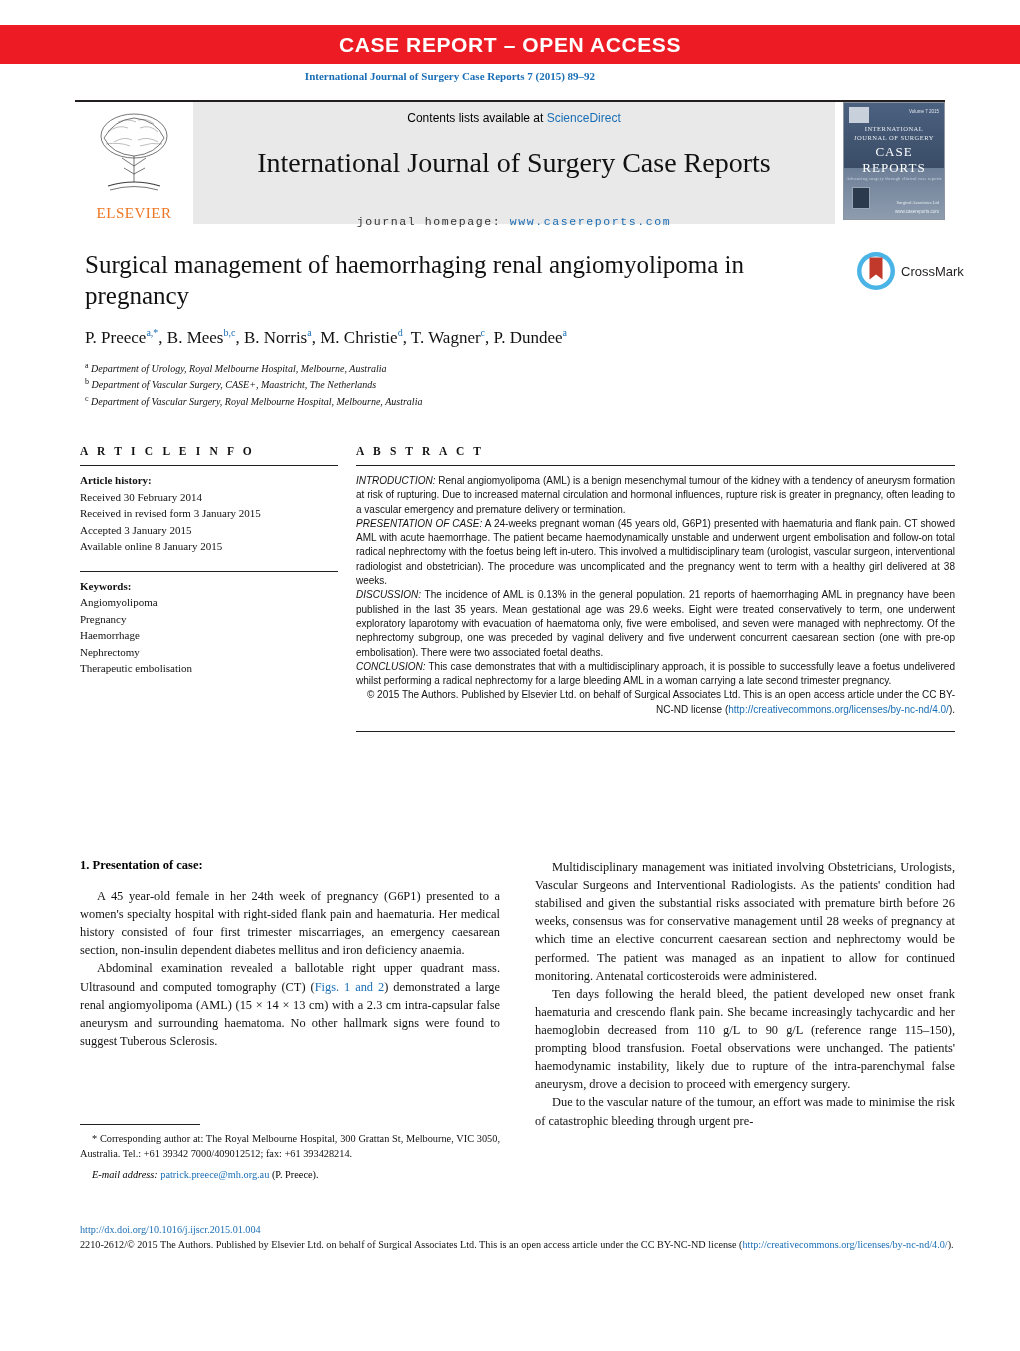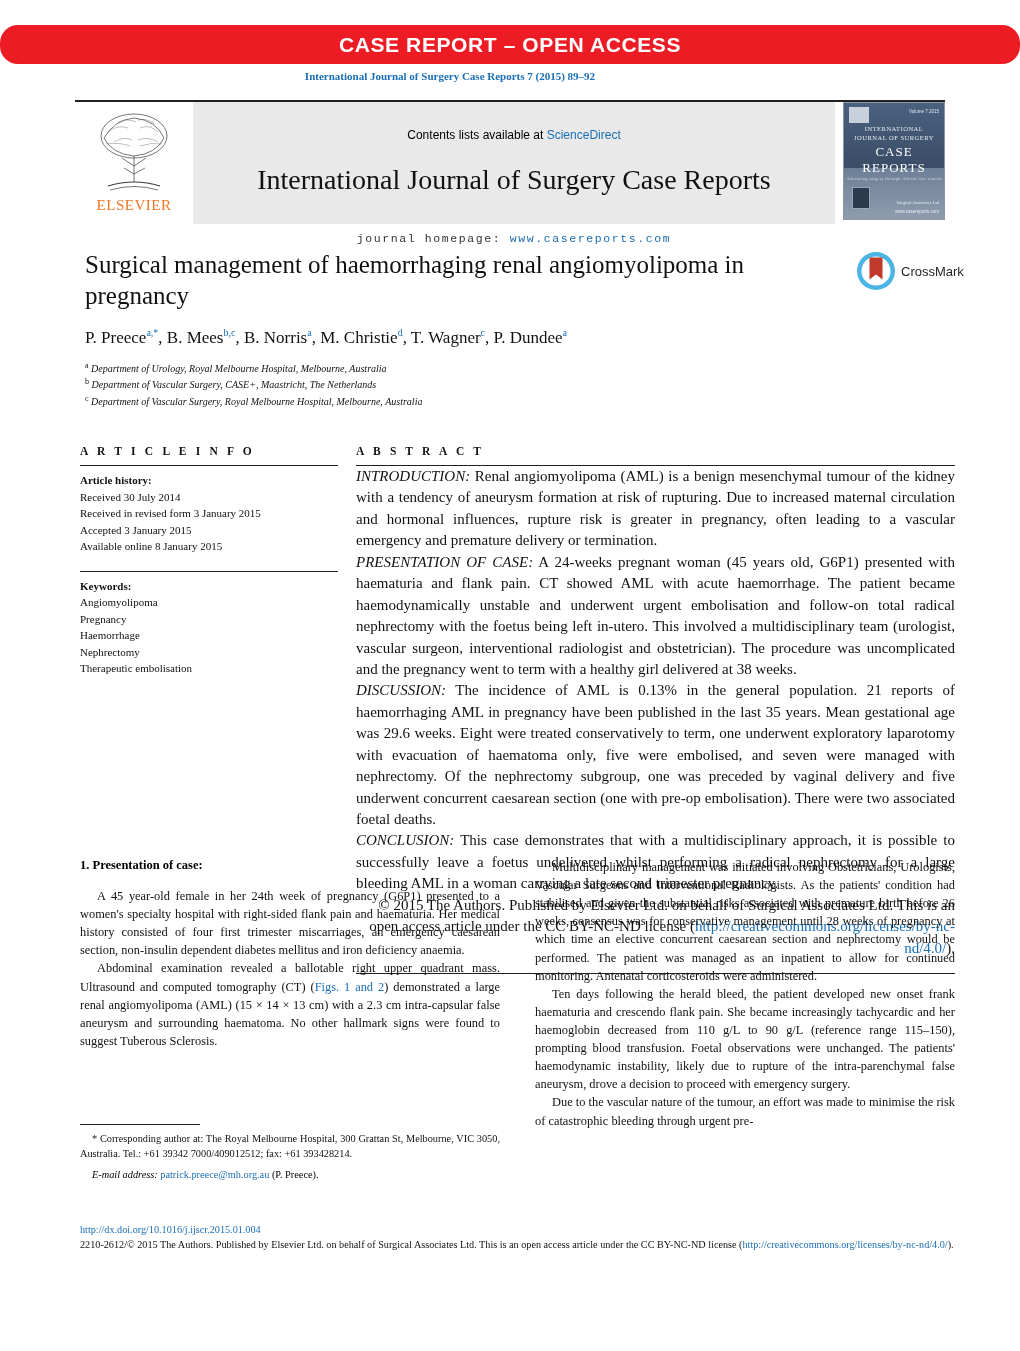--- a/index.html
+++ b/index.html
@@ -24,21 +24,20 @@
 
   
   .banner {
     position: absolute;
     left: 0; top: 25px;
     width: 1020px; height: 39px;
     background: #ed1c24;
     display: flex;
     align-items: center;
     justify-content: center;
-    border-radius: 18px;
   }
   .banner-text {
     font-family: "Liberation Sans", sans-serif;
     font-weight: bold;
     font-size: 21px;
     letter-spacing: 0.6px;
     color: #ffffff;
   }
 
   
@@ -71,27 +70,27 @@
     text-align: center;
     position: relative;
   }
   .tree-svg { display: block; margin: 0 auto; }
   .elsevier-word {
     font-family: "Liberation Serif", serif;
     font-size: 15px;
     letter-spacing: 0.5px;
     color: #ef7622;
     font-weight: normal;
-    margin-top: 1px;
+    margin-top: 9px;
   }
   .masthead-center {
     flex: 1;
     background: #e9e9e9;
     text-align: center;
-    padding-top: 26px;
+    padding-top: 9px;
     box-sizing: border-box;
   }
   .contents-line {
     font-family: "Liberation Sans", sans-serif;
     font-size: 12px;
     color: #000;
   }
   .contents-line .sd {
     color: #1a6eb5;
   }
@@ -229,24 +228,25 @@
     font-family: "Liberation Serif", serif;
     font-size: 11px;
     line-height: 1.5;
     margin-top: 6px;
     color: #111;
   }
   .it-head { font-weight: bold; }
   .kw-block { margin-top: 16px; }
 
   .abs-body {
-    font-family: Liberation Serif, serif;
-    font-size: 15px;
+    font-family: Liberation Sans, sans-serif;
+    font-size: 10px;
     line-height: 1.43;
     text-align: justify;
+    margin-top: 8px;
     color: #111;
   }
   .abs-body p { margin: 0; }
   .abs-lead { font-style: italic; }
   .abs-copy {
     margin-top: 4px;
     text-align: right;
   }
   a.lnk, .lnk { color: #1a6eb5; text-decoration: none; }
   .abs-rule-bottom {
@@ -407,21 +407,21 @@
     <span class="crossmark-label">CrossMark</span>
   </div>
 
   <div class="info-abstract">
 
     <div class="col-info">
       <div class="sec-head">A R T I C L E   I N F O</div>
       <div class="rule"></div>
       <div class="info-body">
         <div class="it-head">Article history:</div>
-        <div>Received 30 July 2014</div>
+        <div>Received 30 February 2014</div>
         <div>Received in revised form 3 January 2015</div>
         <div>Accepted 3 January 2015</div>
         <div>Available online 8 January 2015</div>
       </div>
       <div class="rule kw-block"></div>
       <div class="info-body">
         <div class="it-head">Keywords:</div>
         <div>Angiomyolipoma</div>
         <div>Pregnancy</div>
         <div>Haemorrhage</div>

